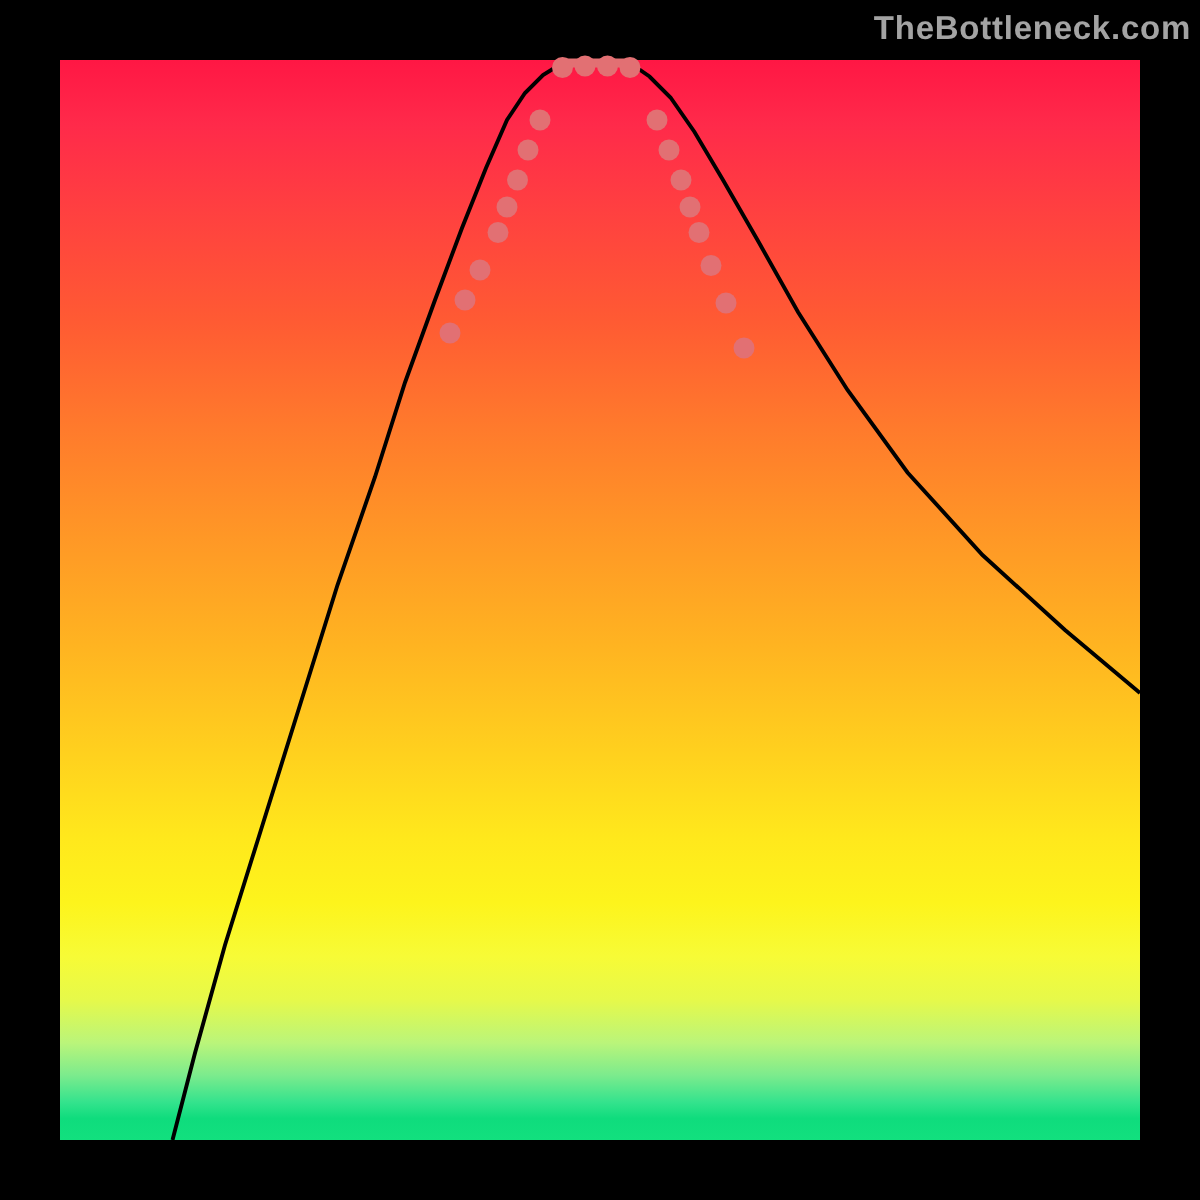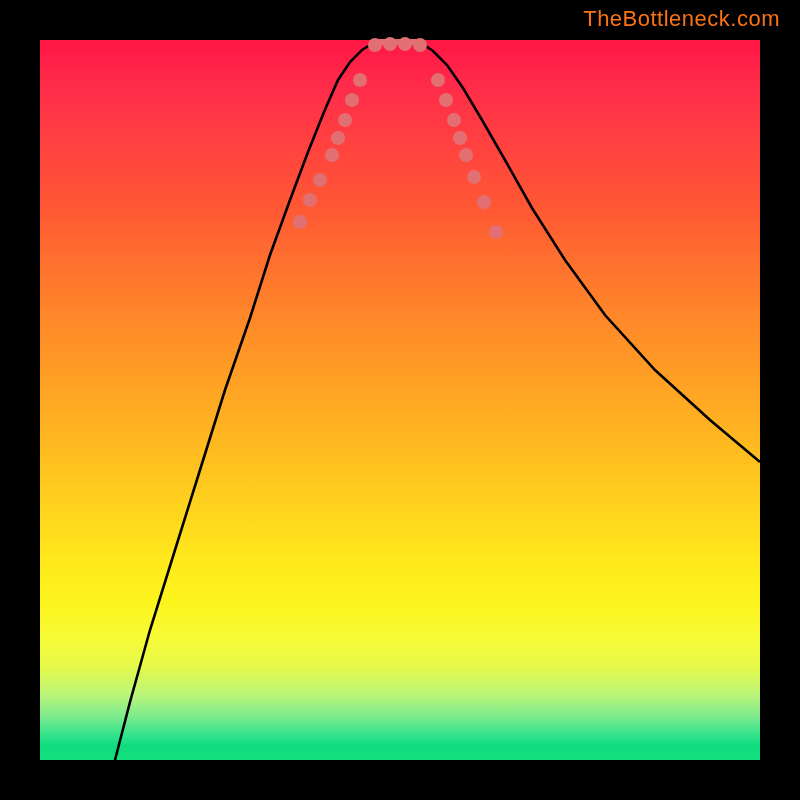--- a/index.html
+++ b/index.html
@@ -13,24 +13,24 @@
   }
   .frame {
     position: relative;
     width: 800px;
     height: 800px;
     background: #000;
   }
   .watermark {
     position: absolute;
     top: 6px;
-    right: 20px;
-    color: #f97316;
+    right: 6px;
+    color: #a3a3a3;
     font-size: 22px;
-    font-weight: 400;
+    font-weight: 700;
     letter-spacing: 0.5px;
     z-index: 10;
   }
   .plot-area {
     position: absolute;
     left: 40px;
     top: 40px;
     width: 720px;
     height: 720px;
     

